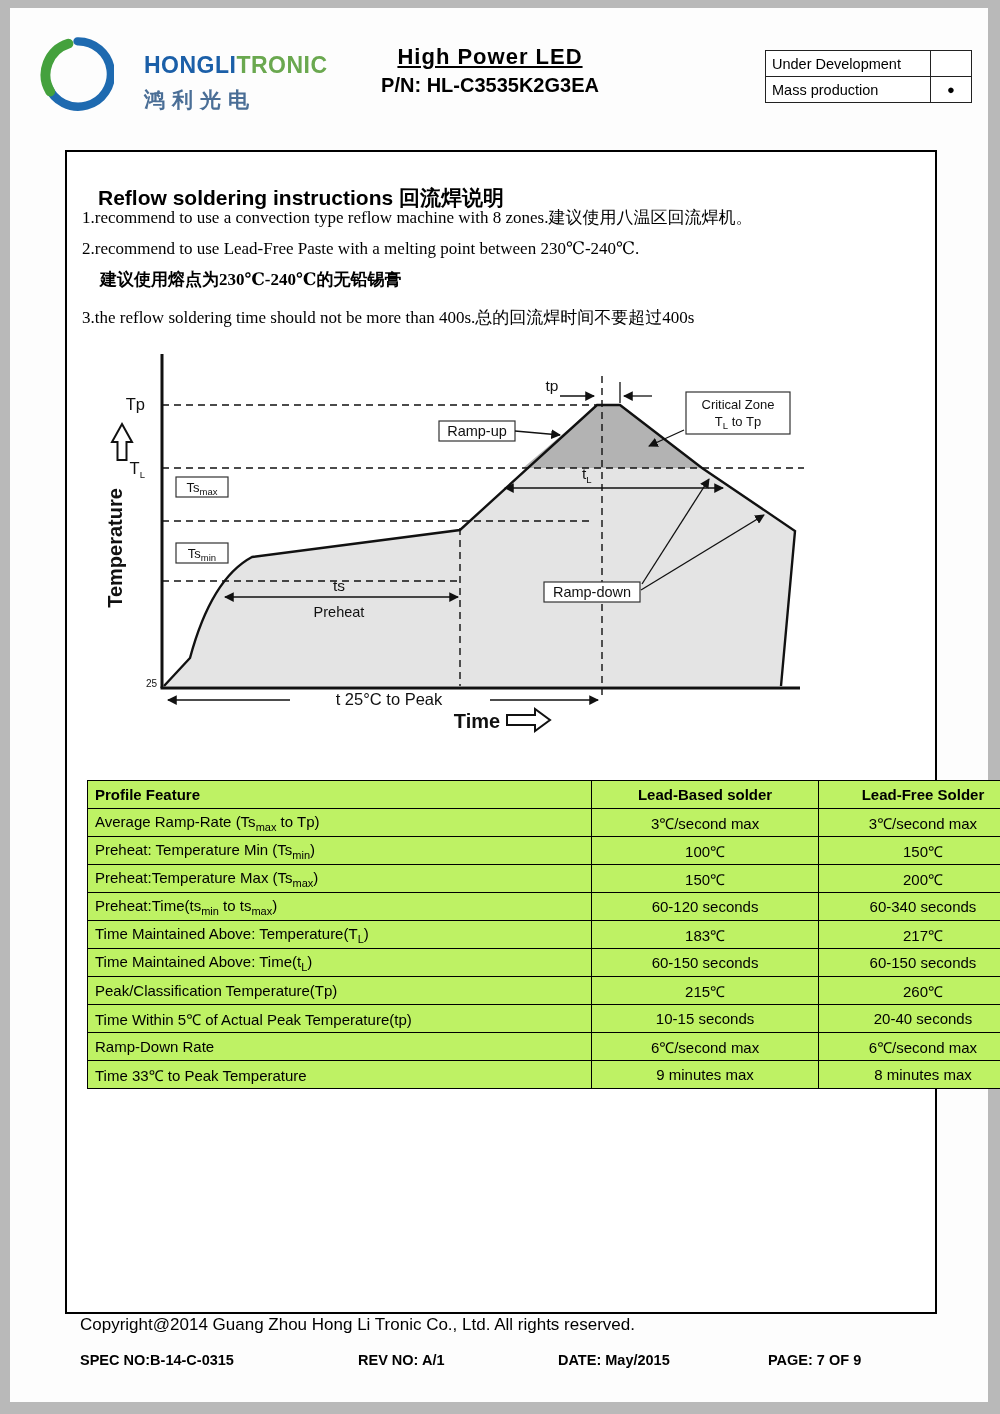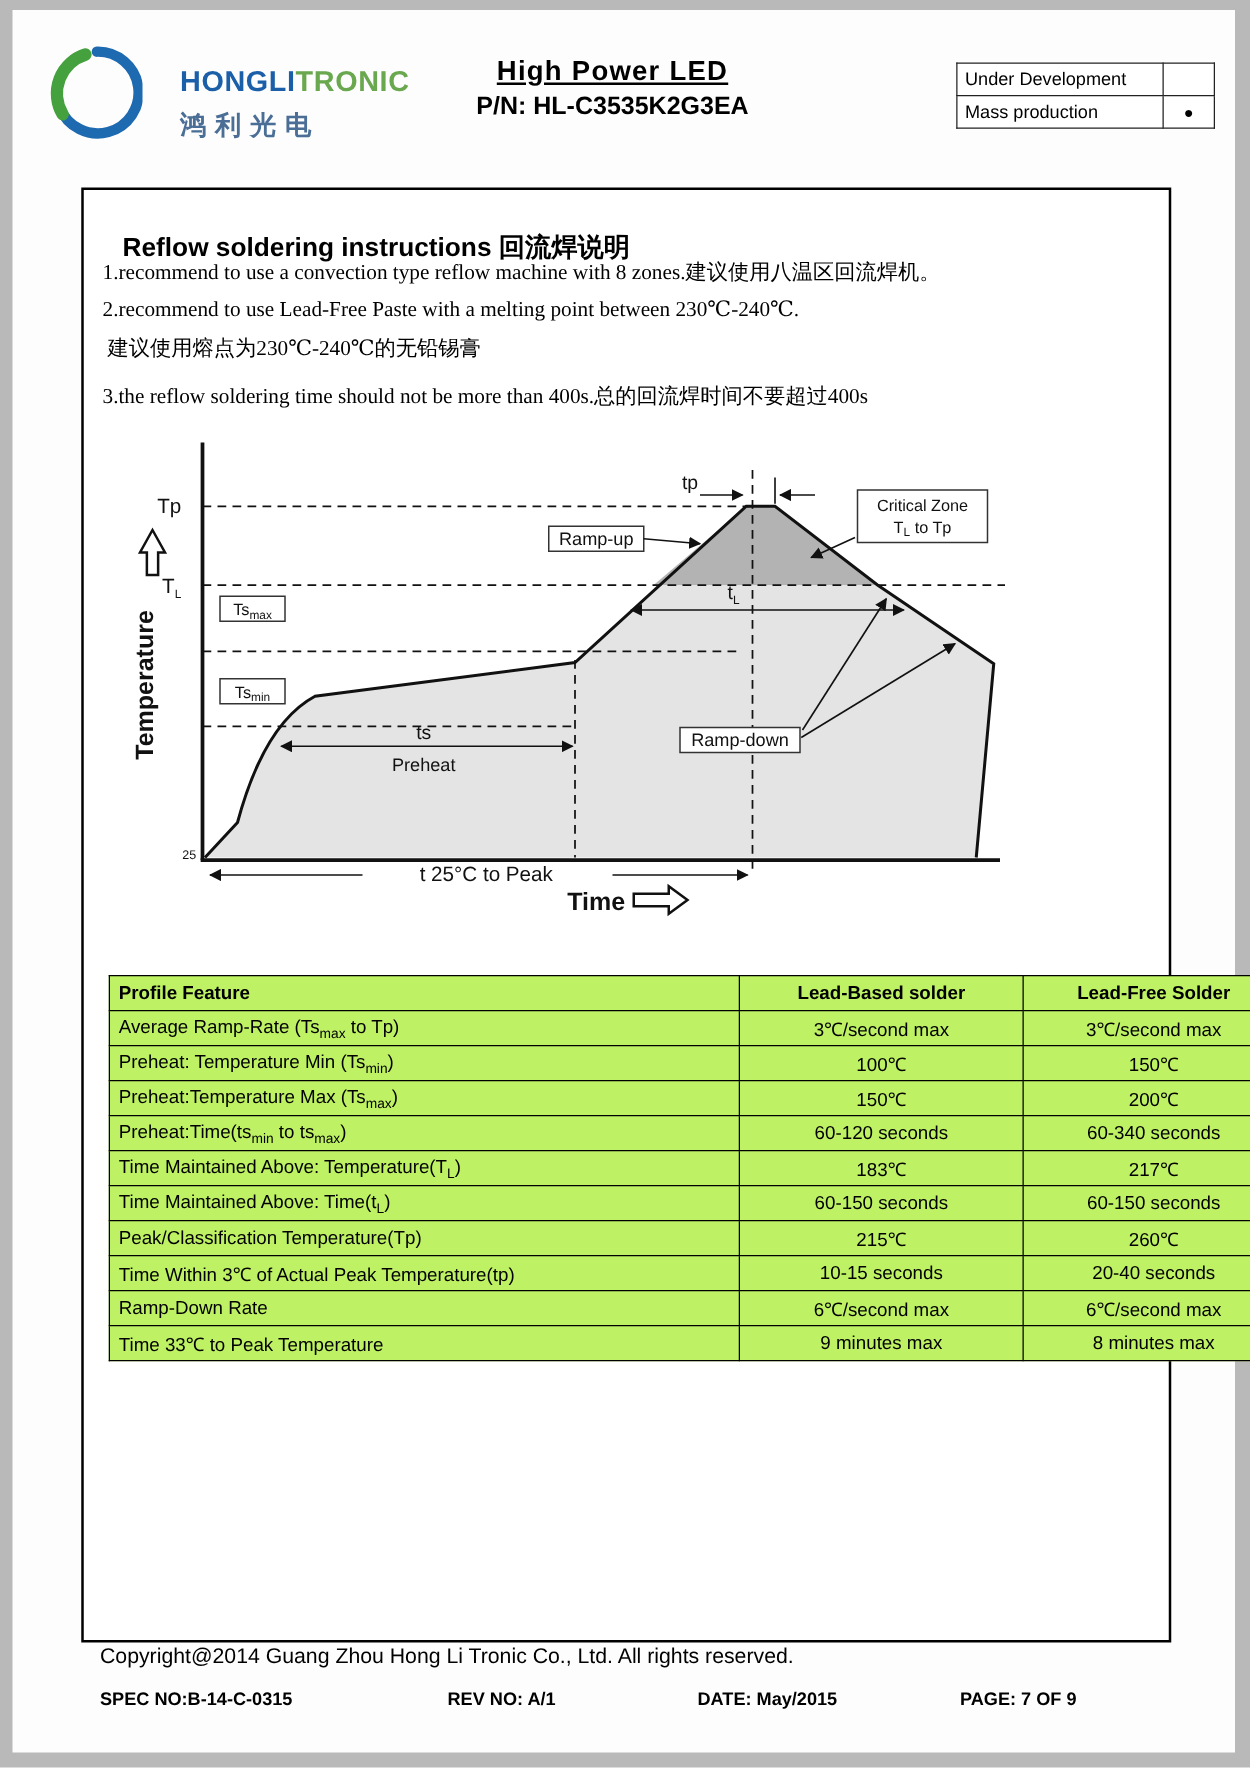--- a/index.html
+++ b/index.html
@@ -21,21 +21,21 @@
   .status-table td{border:1.5px solid #222;font-size:14.5px;height:25px;padding:0 6px;margin-top:22px;}
   .status-table td.label-cell{width:152px;}
   .status-table td.mark-cell{width:28px;text-align:center;font-size:13px;}
 
   
   .content-box{position:absolute;left:65px;top:150px;width:868px;height:1160px;border:2px solid #000;background:#fff;}
   .section-title{position:absolute;left:15px;top:16px;margin:16px;font-size:21px;font-weight:bold;}
   .instructions{position:absolute;left:15px;top:54px;width:840px;
        font-family:"Liberation Serif","DejaVu Serif",serif;font-size:17px;}
   .instructions p{margin:0 0 9px 0;}
-  .instructions p.cn-indent{margin-left:4px;margin-bottom:15px;}
+  .instructions p.cn-indent{margin-left:18px;margin-bottom:15px;font-weight:bold;}
 
   
   .chart-wrap{position:absolute;left:25px;top:196px;width:760px;height:398px;}
   .chart-wrap svg{display:block;}
   .dash{stroke:#111;stroke-width:1.4;stroke-dasharray:7 5;fill:none;}
   .thin{stroke:#111;stroke-width:1.3;fill:none;}
   .axis{stroke:#111;stroke-width:3;fill:none;}
   .labelbox{fill:#fff;stroke:#333;stroke-width:1.2;}
   .hollow{fill:#fff;stroke:#111;stroke-width:2;}
   text{font-family:"Liberation Sans",sans-serif;fill:#111;}
@@ -216,21 +216,21 @@
           <td class="feat">Time Maintained Above: Time(t<sub>L</sub>)</td>
           <td class="val">60-150 seconds</td>
           <td class="val">60-150 seconds</td>
         </tr>
         <tr>
           <td class="feat">Peak/Classification Temperature(Tp)</td>
           <td class="val">215℃</td>
           <td class="val">260℃</td>
         </tr>
         <tr>
-          <td class="feat">Time Within 3℃ of Actual Peak Temperature(tp)</td>
+          <td class="feat">Time Within 5℃ of Actual Peak Temperature(tp)</td>
           <td class="val">10-15 seconds</td>
           <td class="val">20-40 seconds</td>
         </tr>
         <tr>
           <td class="feat">Ramp-Down Rate</td>
           <td class="val">6℃/second max</td>
           <td class="val">6℃/second max</td>
         </tr>
         <tr>
           <td class="feat">Time 33℃ to Peak Temperature</td>

